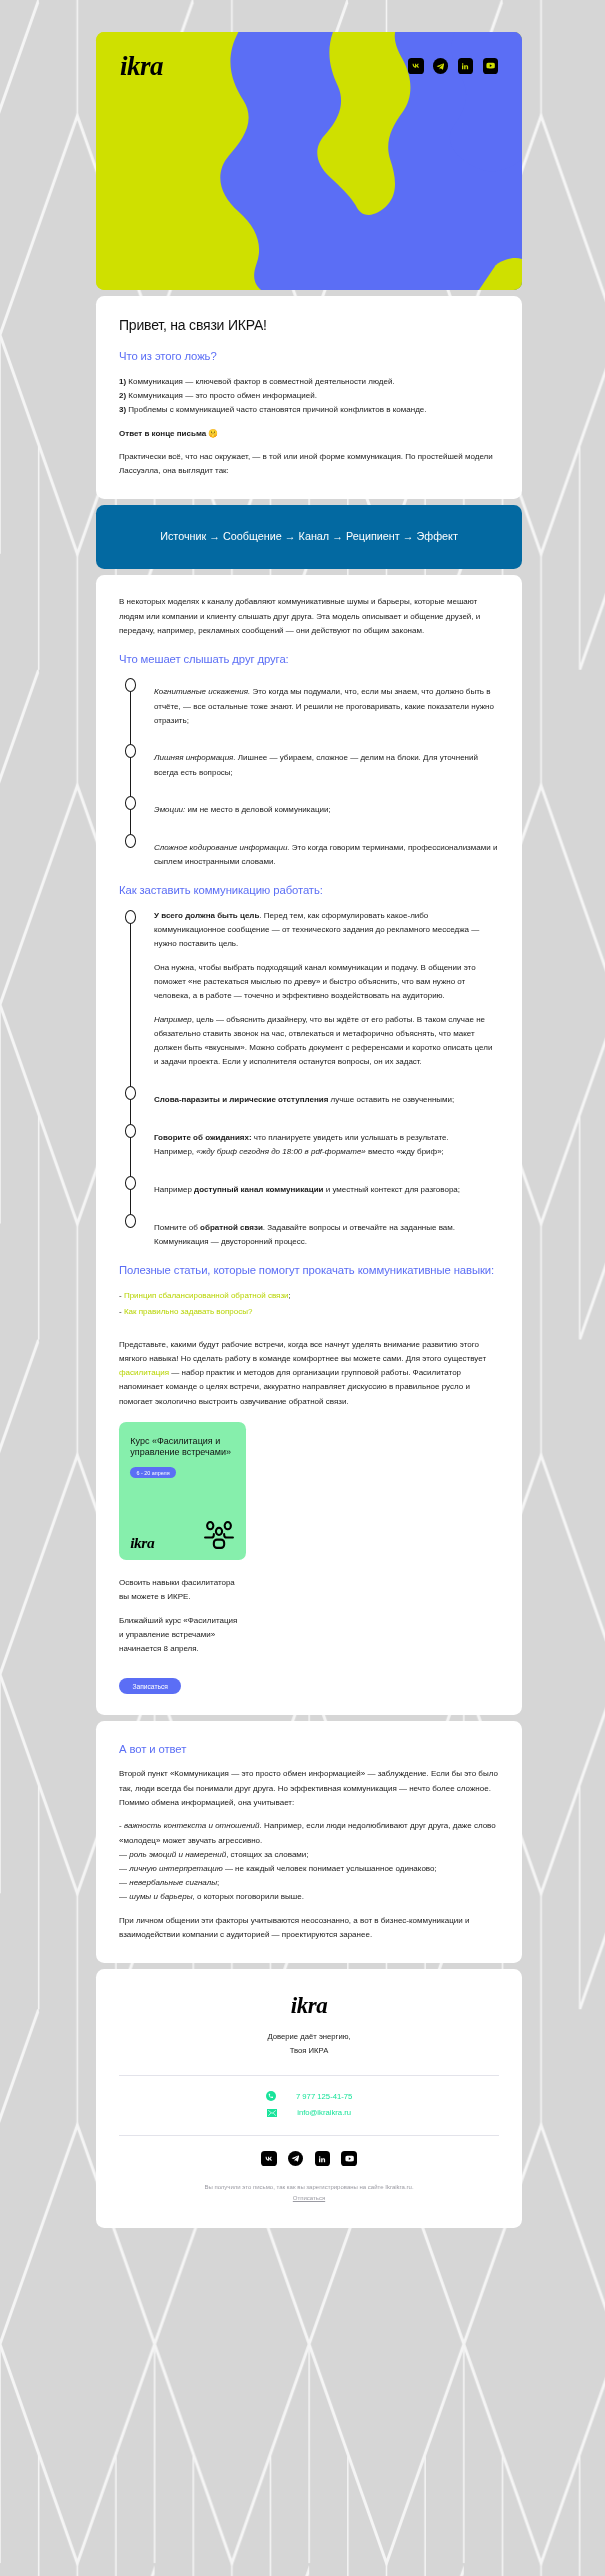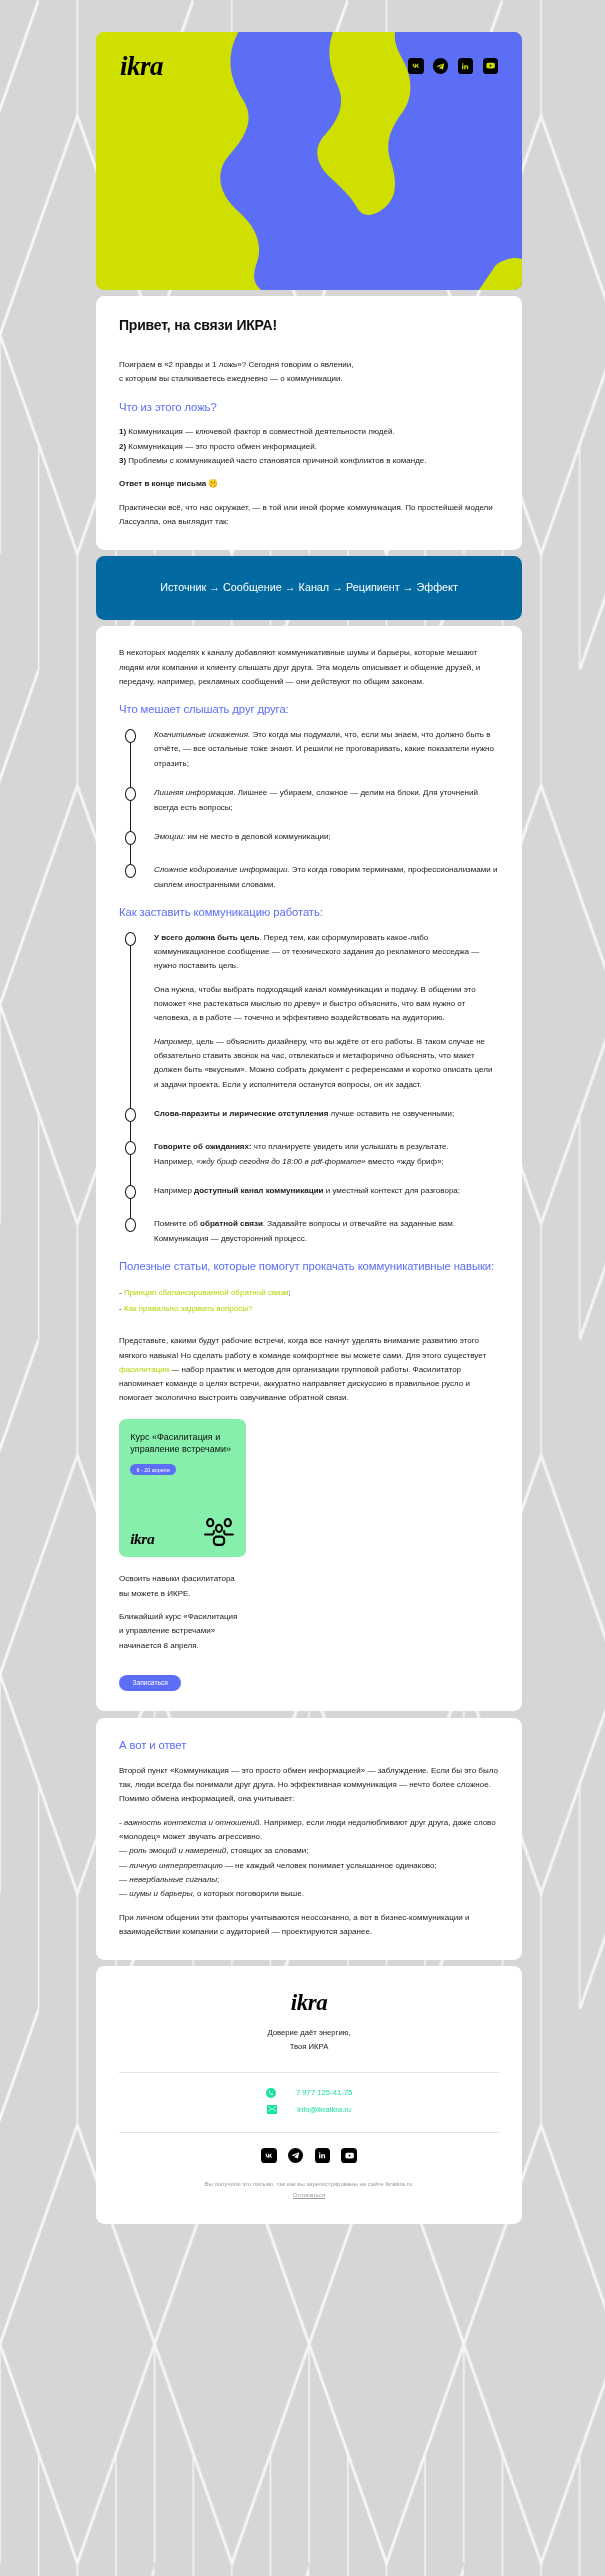--- a/index.html
+++ b/index.html
@@ -72,24 +72,24 @@
     border-radius: 3.6px;
     display: flex; align-items: center; justify-content: center;
     color: #cfe000;
   }
   .soc.round { border-radius: 50%; }
   .soc svg { display: block; }
 
   
   h1.greeting {
     font-size: 14px;
-    font-weight: 700;
+    font-weight: 400;
     color: #111;
     letter-spacing: -0.2px;
-    margin-bottom: 25px;
+    margin-bottom: 16px;
   }
   h2.blue-head {
     font-size: 11.3px;
     font-weight: 400;
     color: #5b6ef5;
     letter-spacing: -0.1px;
     margin: 13.4px 0 11.3px 0;
     line-height: 1.28;
   }
   p.body-text {
@@ -149,21 +149,21 @@
   }
   .tl-item:last-child .tl-marker .line { display: none; }
   .tl-body {
     flex: 1;
     padding-left: 13.4px;
     font-size: 8px;
     line-height: 1.78;
     color: #1a1a1a;
   }
   .tl-body p { margin-bottom: 9.3px; }
-  .tl-body p:last-child { margin-bottom: 0; }
+  .tl-body p:last-child { margin-bottom: 0; margin-top: 8px; }
 
   
   .link-list { margin: 3.1px 0 17.5px 0; }
   .link-list div { font-size: 8px; line-height: 2.0; color: #1a1a1a; }
 
   
   .course-card {
     width: 127px;
     background: #86efac;
     border-radius: 7.2px;
@@ -303,24 +303,20 @@
           <svg width="9.3" height="9.3" viewBox="0 0 24 24" fill="currentColor">
               <path d="M22.5 7.2a2.8 2.8 0 00-2-2C18.8 4.8 12 4.8 12 4.8s-6.8 0-8.5.4a2.8 2.8 0 00-2 2C1.1 8.9 1.1 12 1.1 12s0 3.1.4 4.8a2.8 2.8 0 002 2c1.7.4 8.5.4 8.5.4s6.8 0 8.5-.4a2.8 2.8 0 002-2c.4-1.7.4-4.8.4-4.8s0-3.1-.4-4.8zM9.8 15.3V8.7l5.7 3.3-5.7 3.3z"></path>
             </svg>
         </a>
       </div>
     </div>
   </div>
 
   <div class="card">
     <h1 class="greeting">Привет, на связи ИКРА!</h1>
-    <p class="body-text">
-      <span>Поиграем в «2 правды и 1 ложь»? Сегодня говорим о явлении,</span><br>
-      <span>с которым вы сталкиваетесь ежедневно — о коммуникации.</span>
-    </p>
     <h2 class="blue-head">Что из этого ложь?</h2>
     <p class="body-text">
       <span class="b">1)</span><span> Коммуникация — ключевой фактор в совместной деятельности людей.</span><br>
       <span class="b">2)</span><span> Коммуникация — это просто обмен информацией.</span><br>
       <span class="b">3)</span><span> Проблемы с коммуникацией часто становятся причиной конфликтов в команде.</span>
     </p>
     <p class="body-text b">Ответ в конце письма 🤫</p>
     <p class="body-text">Практически всё, что нас окружает, — в той или иной форме коммуникация. По простейшей модели Лассуэлла, она выглядит так:</p>
   </div>
 

